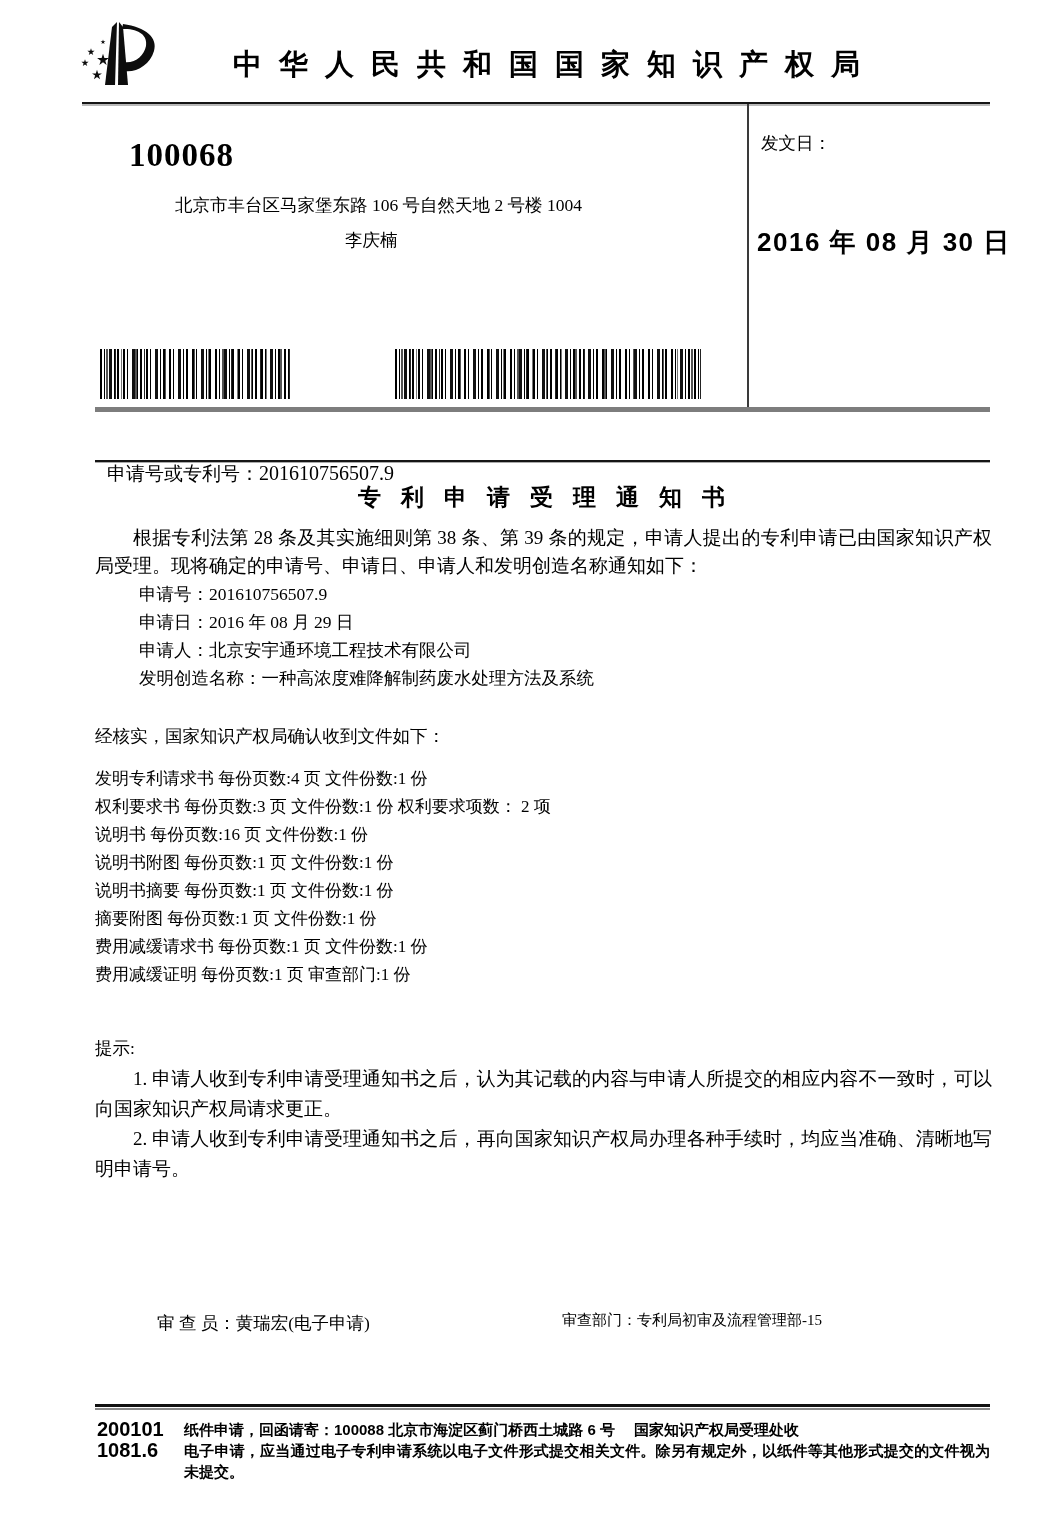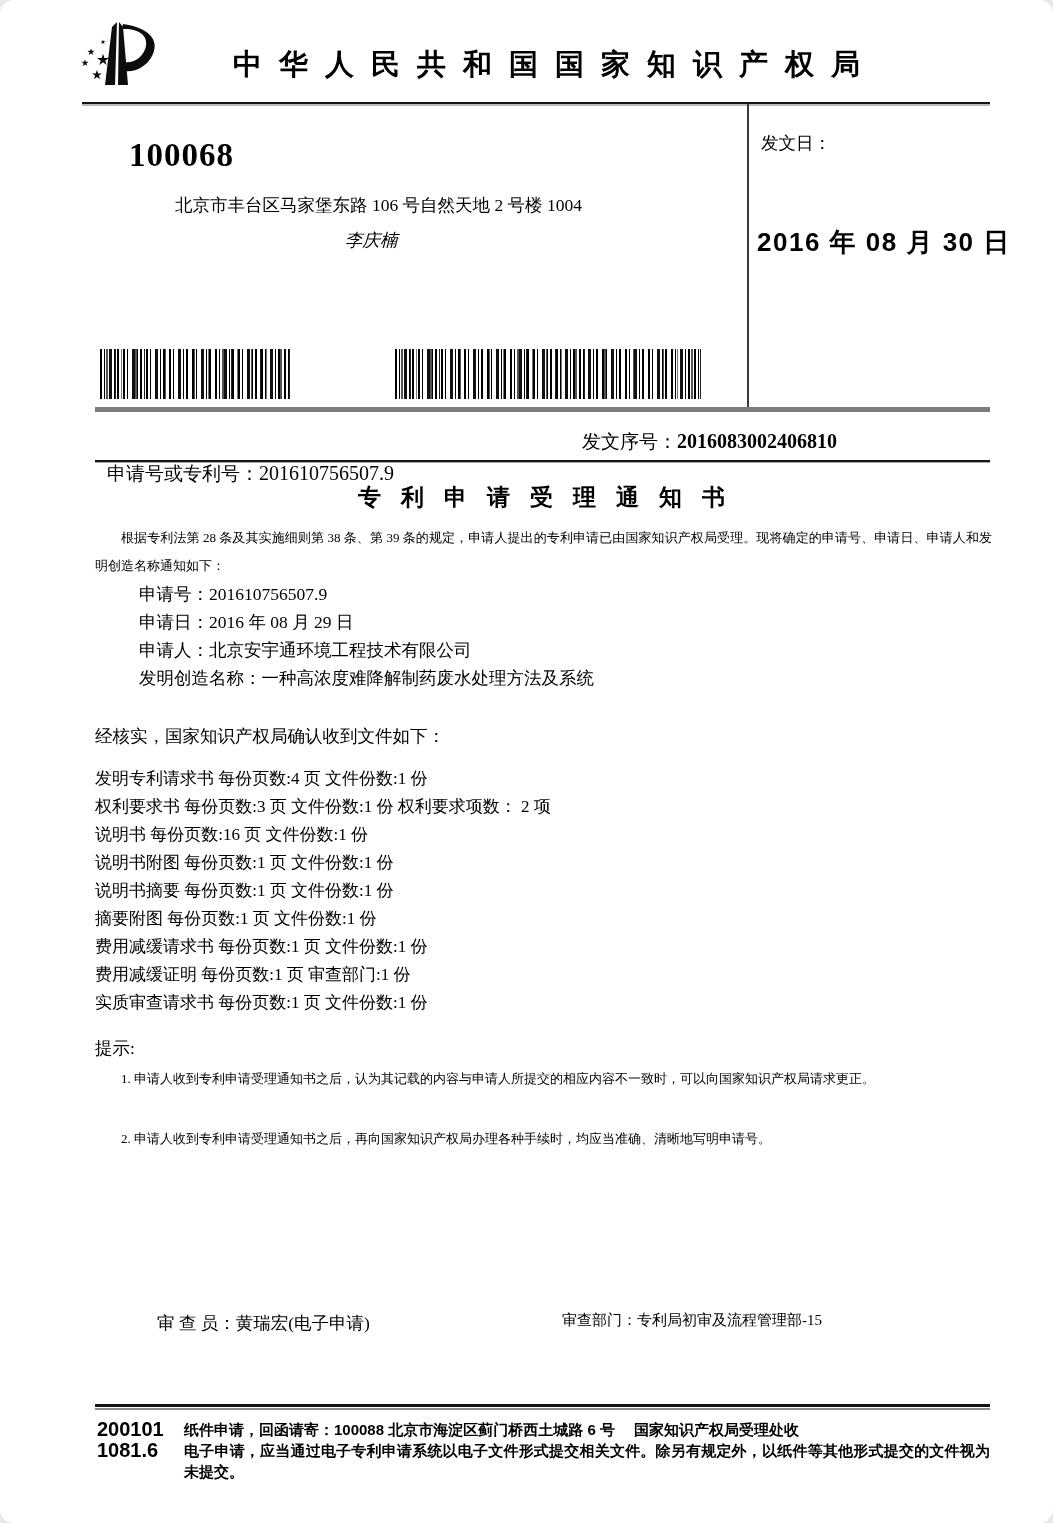--- a/index.html
+++ b/index.html
@@ -4,36 +4,35 @@
 <style>
   html,body{margin:0;padding:0;background:#e8e8e8;}
   .page{
     position:relative;
     width:1053px;height:1523px;
     margin:0 auto;
     background:#fff;
     color:#000;
     font-family:"Liberation Serif","DejaVu Serif",serif;
     overflow:hidden;
-    border-radius:14px;
   }
 
   
   .logo{position:absolute;left:74px;top:20px;width:92px;height:72px;}
   .org-title{
     position:absolute;left:233px;top:45px;
     font-family:"Liberation Sans","DejaVu Sans",sans-serif;
     font-weight:bold;font-size:29px;letter-spacing:17px;white-space:nowrap;
   }
   .header-rule{position:absolute;left:82px;top:102px;width:908px;height:2px;background:#151515;box-shadow:0 2px 0 #b9b9b9;}
 
   
   .postcode{position:absolute;left:129px;top:137px;font-size:33px;font-weight:bold;letter-spacing:1px;}
   .address{position:absolute;left:175px;top:193px;font-size:17.5px;}
-  .addressee{position:absolute;left:345px;top:228px;font-size:17.5px;font-style:italic;}
+  .addressee{position:absolute;left:345px;top:228px;font-size:17.5px;}
 
   
   .vrule{position:absolute;left:747px;top:104px;width:2px;height:305px;background:#3a3a3a;}
   .dispatch-label{position:absolute;left:761px;top:131px;font-size:17.5px;}
   .dispatch-date{
     position:absolute;left:757px;top:225px;
     font-family:"Liberation Sans","DejaVu Sans",sans-serif;
     font-weight:bold;font-size:26px;letter-spacing:1.5px;white-space:nowrap;
   }
 
@@ -57,21 +56,21 @@
   .ref-rule{position:absolute;left:95px;top:460px;width:895px;height:2px;background:#151515;box-shadow:0 1px 0 #aaa;}
 
   
   .notice-title{
     position:absolute;left:358px;top:482px;
     font-family:"Liberation Sans","DejaVu Sans",sans-serif;
     font-weight:bold;font-size:23px;letter-spacing:20px;white-space:nowrap;
   }
 
   
-  .para{font-size:13px;line-height:28px;text-align:justify;}
+  .para{font-size:19px;line-height:28px;text-align:justify;}
   .intro-para{position:absolute;left:95px;top:524px;width:897px;text-indent:2em;}
   .fields{position:absolute;left:139px;top:580px;font-size:17.5px;line-height:28px;}
   .received-intro{position:absolute;left:95px;top:724px;font-size:17.5px;}
   .received-items{position:absolute;left:95px;top:765px;font-size:17px;line-height:28px;}
   .tips-label{position:absolute;left:95px;top:1036px;font-size:17.5px;}
   .tip1{position:absolute;left:95px;top:1064px;width:897px;text-indent:2em;line-height:30px;}
   .tip2{position:absolute;left:95px;top:1124px;width:897px;text-indent:2em;line-height:30px;}
 
   
   .signoff-examiner{position:absolute;left:157px;top:1311px;font-size:17.5px;white-space:nowrap;}
@@ -123,23 +122,20 @@
   <div class="dispatch-label">发文日：</div>
   <div class="dispatch-date">2016 年 08 月 30 日</div>
 
   <div class="barcode barcode-left"></div>
   <div class="barcode barcode-right"></div>
   <div class="mid-rule"></div>
 
   <div class="ref-left">
     <span>申请号或专利号：</span><span class="ref-value">201610756507.9</span>
   </div>
-  <div class="ref-right">
-    <span>发文序号：</span><span class="ref-value bold">2016083002406810</span>
-  </div>
   <div class="ref-rule"></div>
 
   <div class="notice-title">专利申请受理通知书</div>
 
   <div class="para intro-para">根据专利法第 28 条及其实施细则第 38 条、第 39 条的规定，申请人提出的专利申请已由国家知识产权局受理。现将确定的申请号、申请日、申请人和发明创造名称通知如下：</div>
 
   <div class="fields">
     <div>申请号：201610756507.9</div>
     <div>申请日：2016 年 08 月 29 日</div>
     <div>申请人：北京安宇通环境工程技术有限公司</div>
@@ -149,21 +145,20 @@
   <div class="received-intro">经核实，国家知识产权局确认收到文件如下：</div>
   <div class="received-items">
     <div>发明专利请求书 每份页数:4 页  文件份数:1 份</div>
     <div>权利要求书 每份页数:3 页  文件份数:1 份  权利要求项数：  2 项</div>
     <div>说明书 每份页数:16 页  文件份数:1 份</div>
     <div>说明书附图 每份页数:1 页  文件份数:1 份</div>
     <div>说明书摘要 每份页数:1 页  文件份数:1 份</div>
     <div>摘要附图 每份页数:1 页  文件份数:1 份</div>
     <div>费用减缓请求书 每份页数:1 页  文件份数:1 份</div>
     <div>费用减缓证明 每份页数:1 页  审查部门:1 份</div>
-    <div>实质审查请求书 每份页数:1 页  文件份数:1 份</div>
   </div>
 
   <div class="tips-label">提示:</div>
   <div class="para tip1">1. 申请人收到专利申请受理通知书之后，认为其记载的内容与申请人所提交的相应内容不一致时，可以向国家知识产权局请求更正。</div>
   <div class="para tip2">2. 申请人收到专利申请受理通知书之后，再向国家知识产权局办理各种手续时，均应当准确、清晰地写明申请号。</div>
 
   <div class="signoff-examiner">
     <span>审 查 员：</span><span>黄瑞宏(电子申请)</span>
   </div>
   <div class="signoff-dept">

